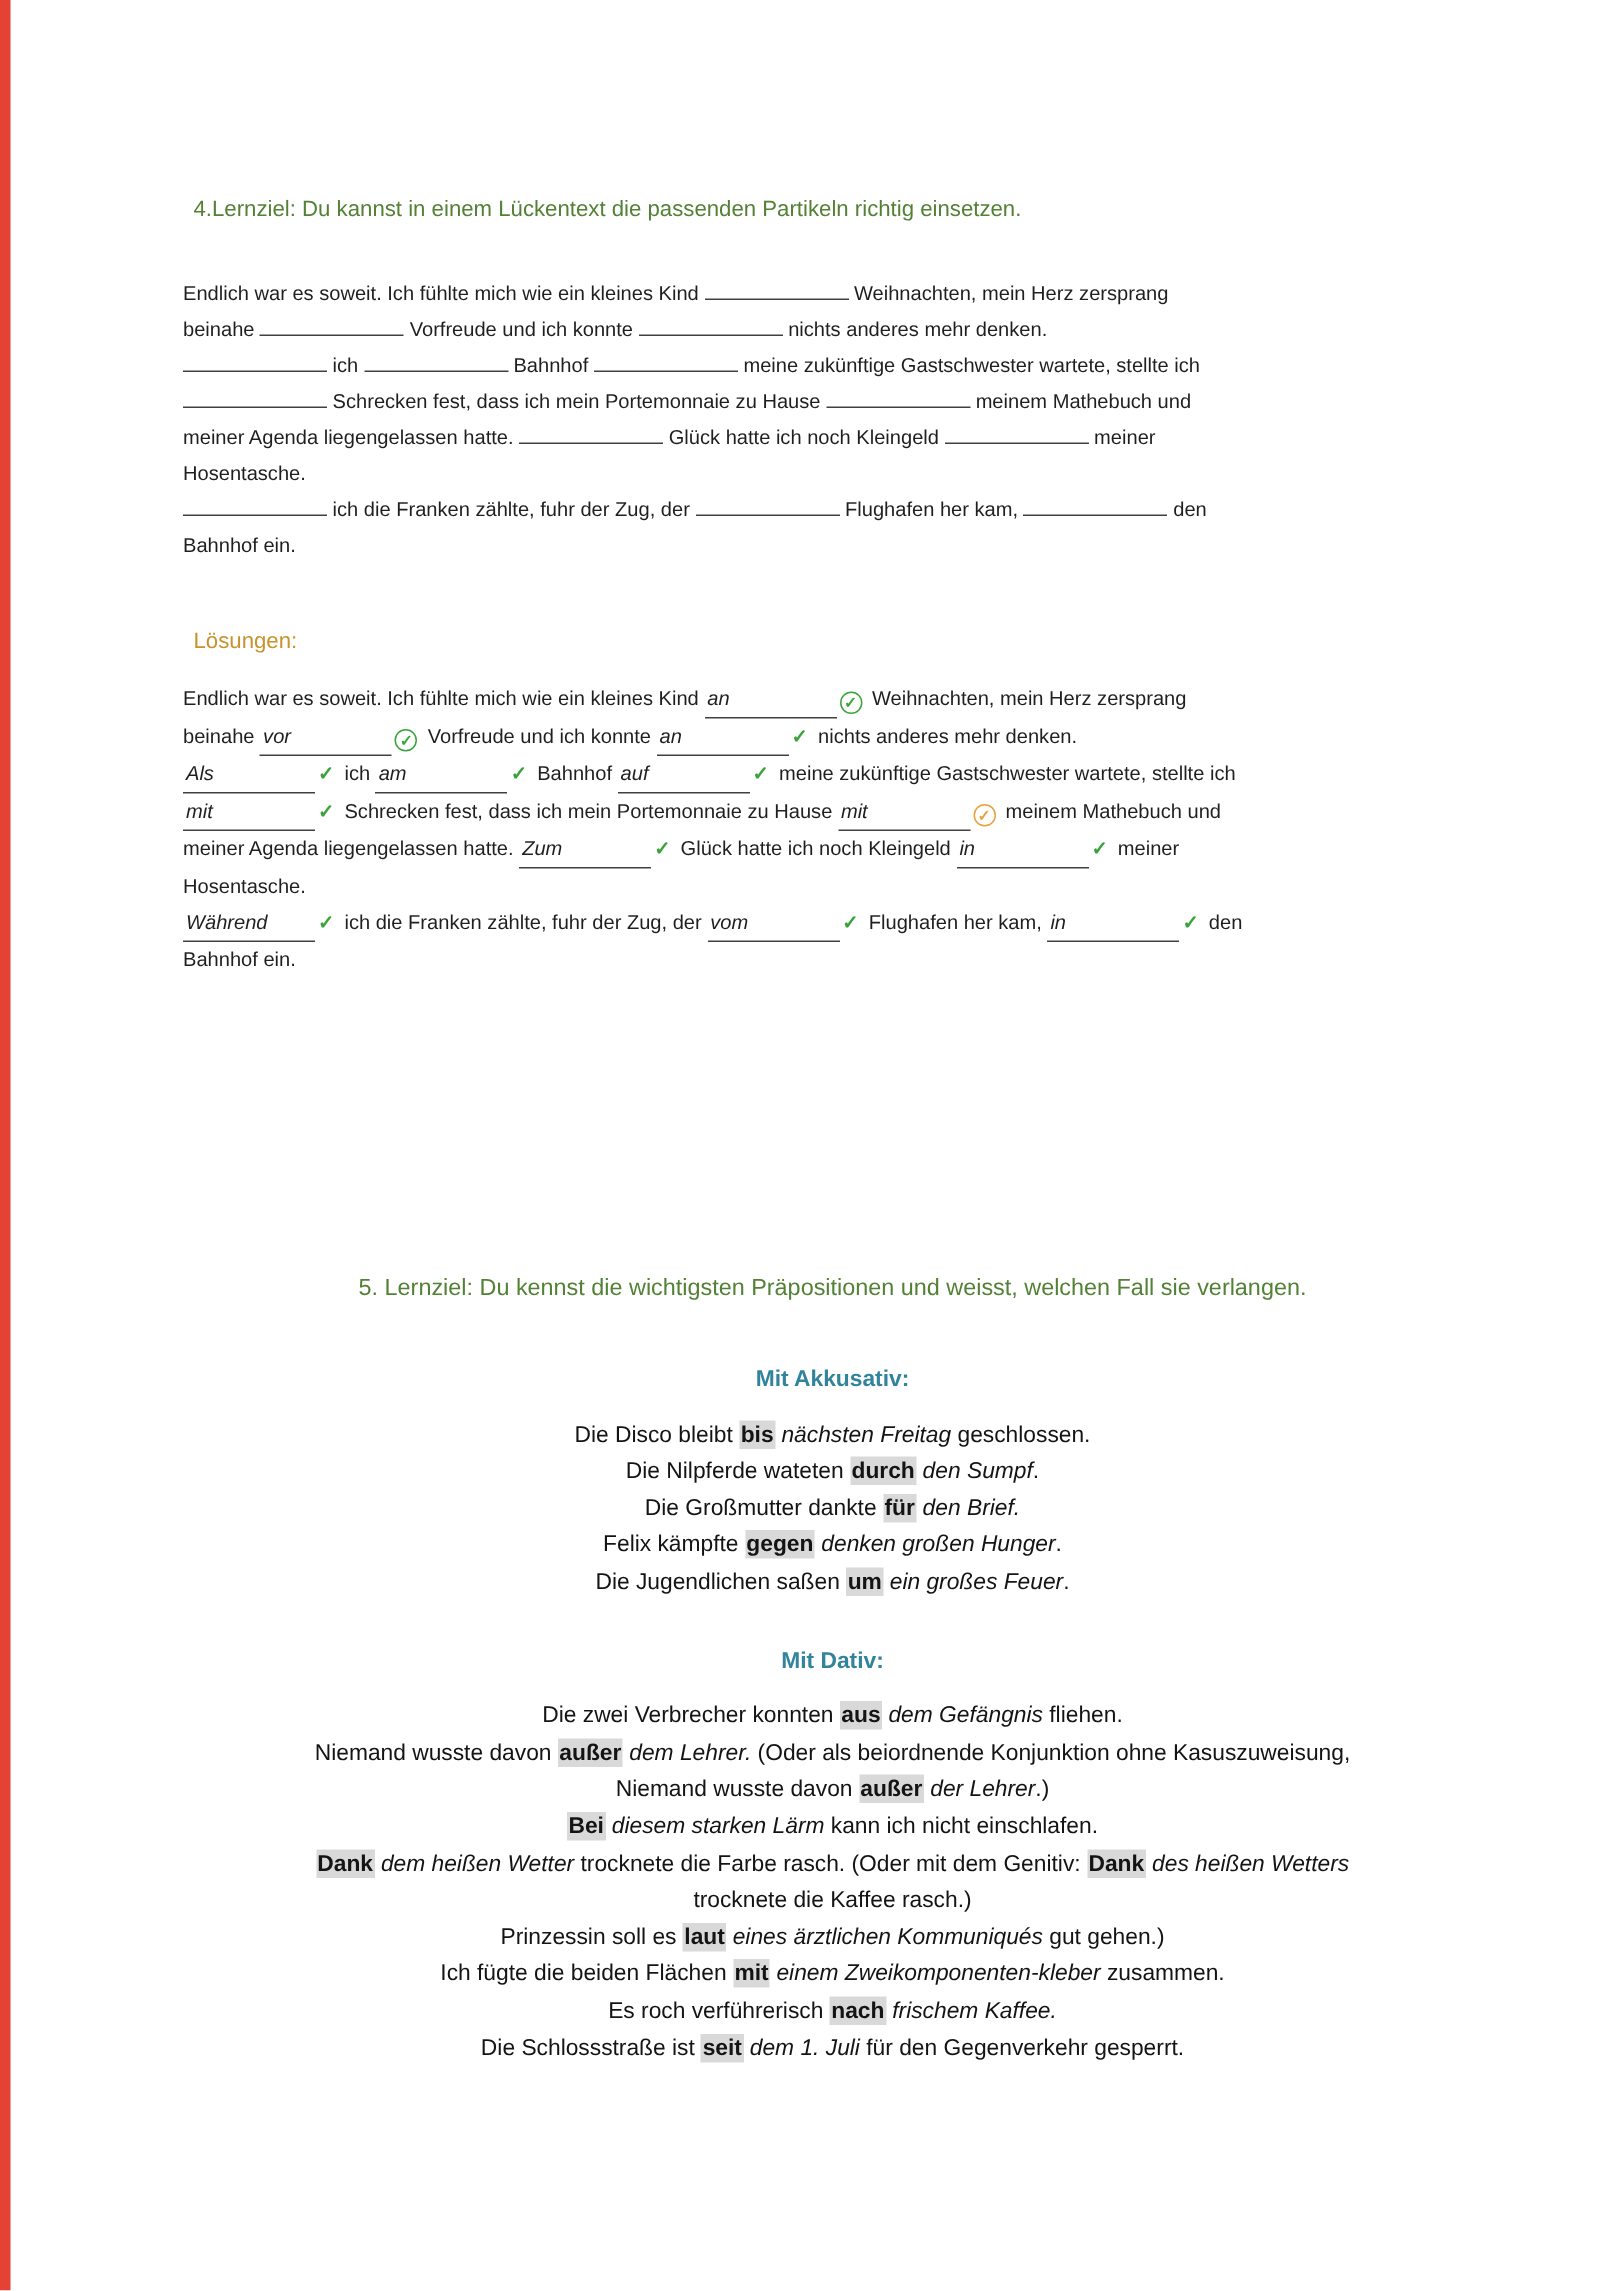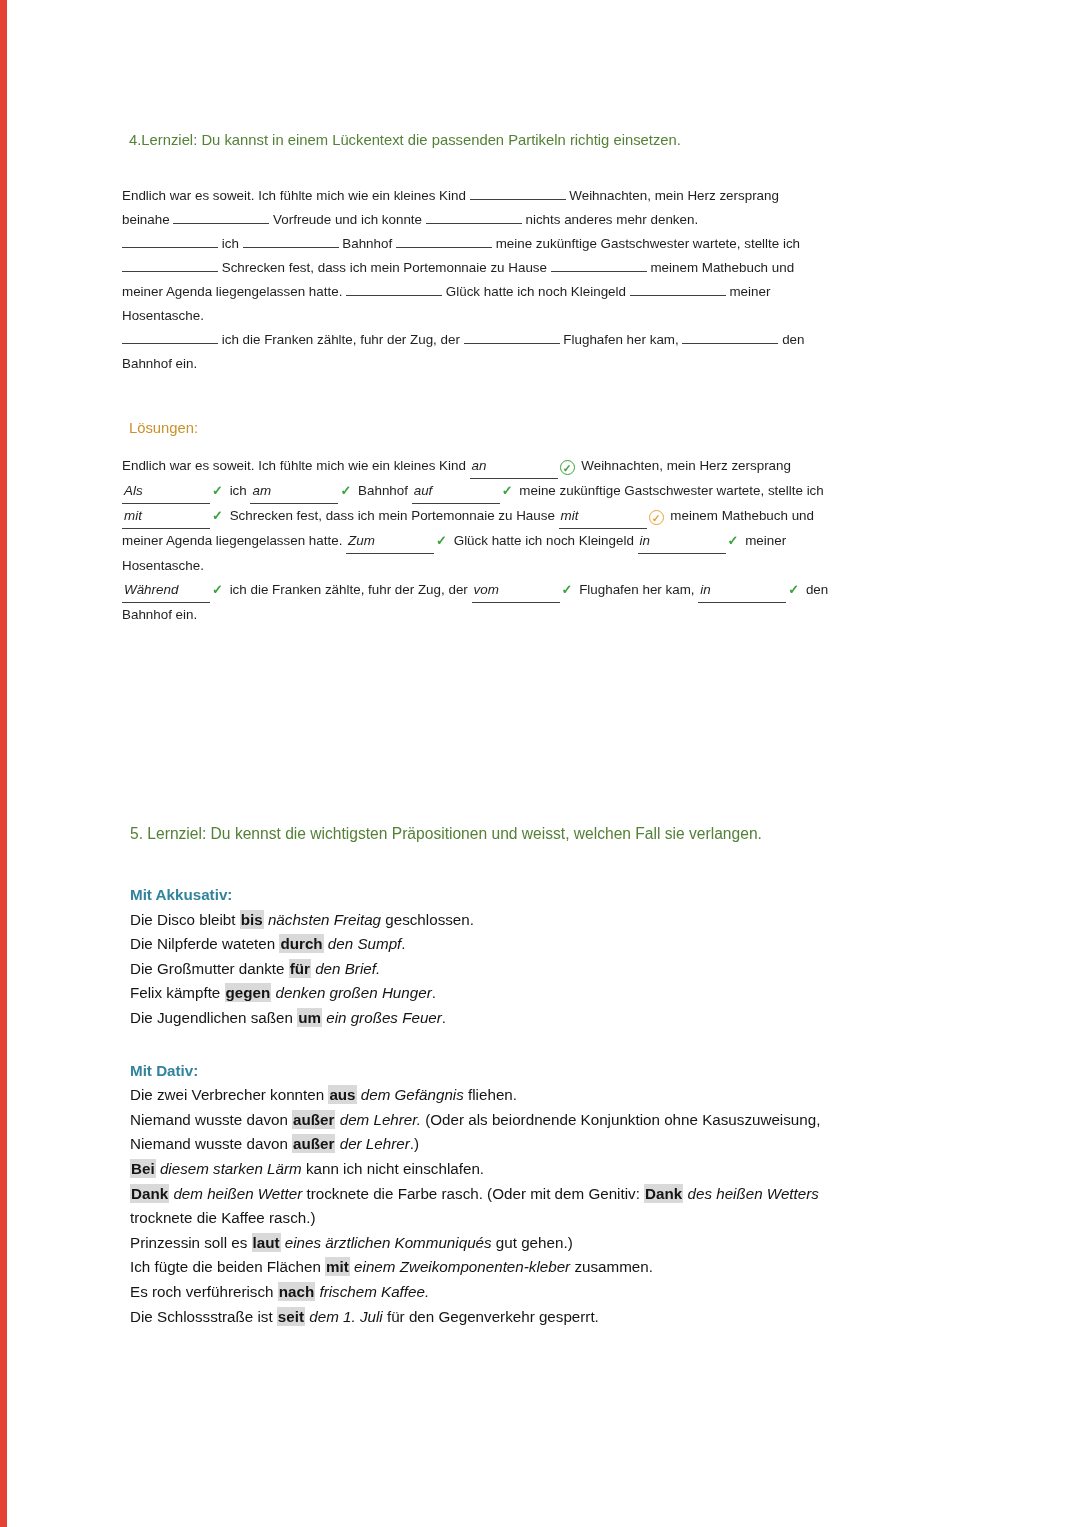--- a/index.html
+++ b/index.html
@@ -77,33 +77,33 @@
     line-height:14px;
     text-align:center;
     font-size:10.5px;
     vertical-align:-2px;
   }
   .chk.warn{
     color:var(--warn);
     border-color:var(--warn);
   }
   
-  .section5{margin-top:198px;margin-left:8px;}
+  .section5{margin-top:198px;margin-left:8px;text-align:center;}
   .s5-title{
     color:var(--green);
     font-size:15.6px;
     font-weight:400;
     margin:0 0 40px 0;
   }
   .s5-head{
     color:var(--teal);
     font-weight:bold;
     font-size:15.2px;
     line-height:24.6px;
-    margin:0;
+    margin:12px;
   }
   .s5-body{
     font-size:15.2px;
     line-height:24.6px;
     color:#141414;
   }
   .s5-body .tline{white-space:nowrap;}
   .dativ-block{margin-top:28px;}
   .s-hl{
     font-weight:bold;
@@ -130,20 +130,21 @@
         <div class="tline"><span>meiner Agenda liegengelassen hatte. </span><span class="blank"></span><span> Glück hatte ich noch Kleingeld </span><span class="blank"></span><span> meiner</span></div>
         <div class="tline"><span>Hosentasche.</span></div>
         <div class="tline"><span class="blank"></span><span> ich die Franken zählte, fuhr der Zug, der </span><span class="blank"></span><span> Flughafen her kam, </span><span class="blank"></span><span> den</span></div>
         <div class="tline"><span>Bahnhof ein.</span></div>
       </div>
 
     <h3 class="solutions-head">Lösungen:</h3>
 
     <div class="s4-body">
         <div class="tline"><span>Endlich war es soweit. Ich fühlte mich wie ein kleines Kind </span><span class="ans">an</span><span class="chk circle">✓</span><span> Weihnachten, mein Herz zersprang</span></div>
+        <div class="tline"><span>beinahe </span><span class="ans">vor</span><span class="chk circle">✓</span><span> Vorfreude und ich konnte </span><span class="ans">an</span><span class="chk plain">✓</span><span> nichts anderes mehr denken.</span></div>
         <div class="tline"><span class="ans">Als</span><span class="chk plain">✓</span><span> ich </span><span class="ans">am</span><span class="chk plain">✓</span><span> Bahnhof </span><span class="ans">auf</span><span class="chk plain">✓</span><span> meine zukünftige Gastschwester wartete, stellte ich</span></div>
         <div class="tline"><span class="ans">mit</span><span class="chk plain">✓</span><span> Schrecken fest, dass ich mein Portemonnaie zu Hause </span><span class="ans">mit</span><span class="chk warn">✓</span><span> meinem Mathebuch und</span></div>
         <div class="tline"><span>meiner Agenda liegengelassen hatte. </span><span class="ans">Zum</span><span class="chk plain">✓</span><span> Glück hatte ich noch Kleingeld </span><span class="ans">in</span><span class="chk plain">✓</span><span> meiner</span></div>
         <div class="tline"><span>Hosentasche.</span></div>
         <div class="tline"><span class="ans">Während</span><span class="chk plain">✓</span><span> ich die Franken zählte, fuhr der Zug, der </span><span class="ans">vom</span><span class="chk plain">✓</span><span> Flughafen her kam, </span><span class="ans">in</span><span class="chk plain">✓</span><span> den</span></div>
         <div class="tline"><span>Bahnhof ein.</span></div>
       </div>
   </div>
 
   <div class="section5">

